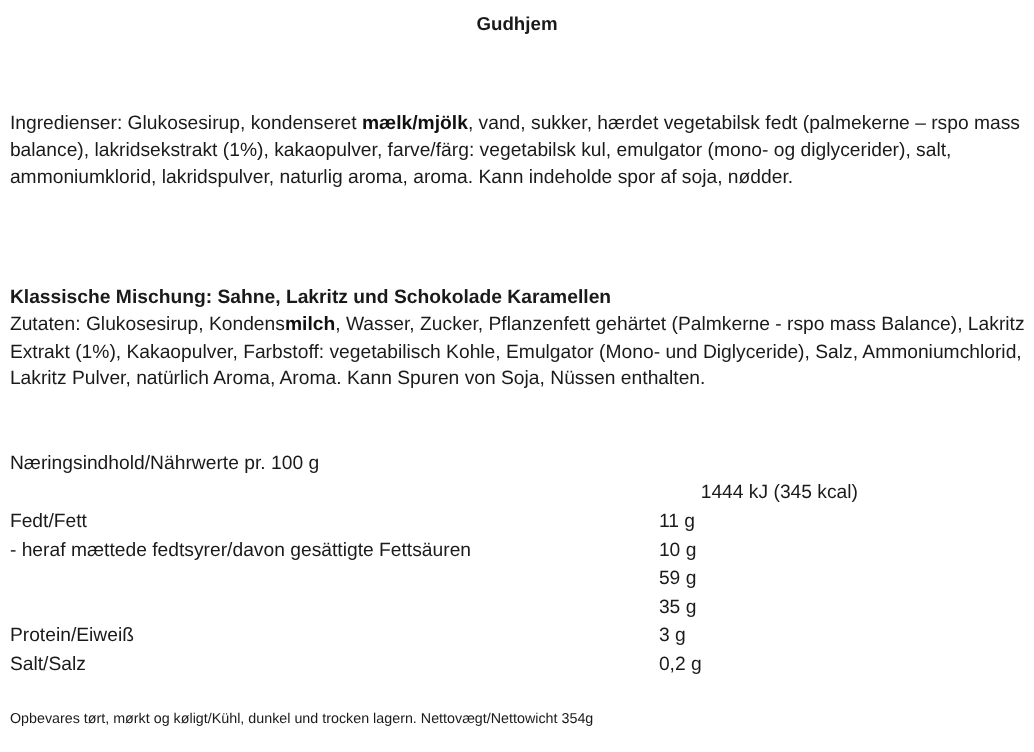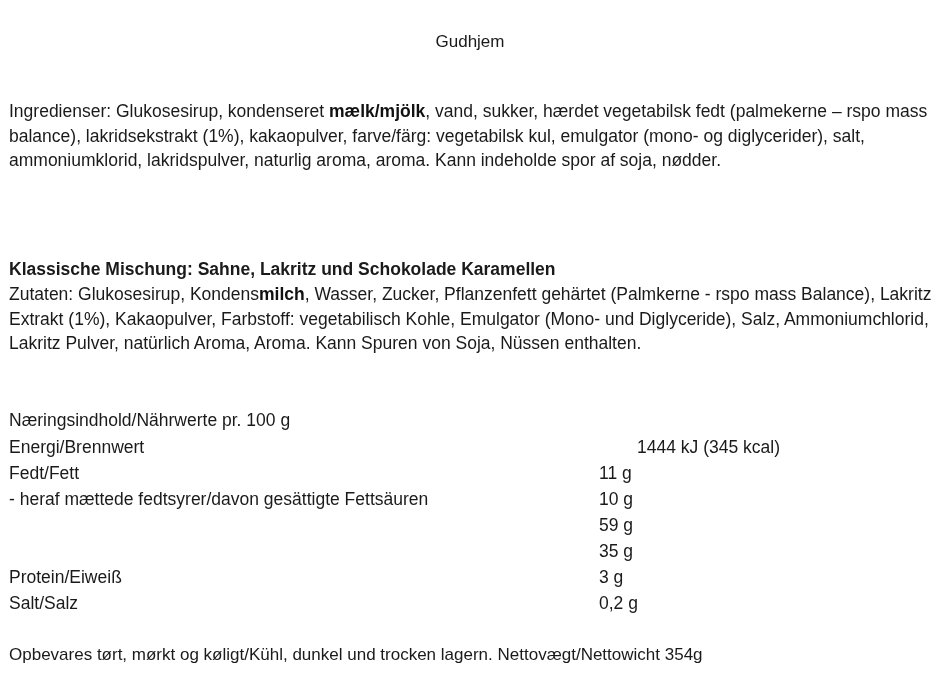--- a/index.html
+++ b/index.html
@@ -3,52 +3,51 @@
   <meta charset="utf-8">
   <style>
     html, body { margin: 0; padding: 0; background: #ffffff; }
     body {
       width: 940px; height: 684px; position: relative; overflow: hidden;
       font-family: "Liberation Sans", "DejaVu Sans", sans-serif;
       color: #1a1a1a;
     }
     .title {
       position: absolute; top: 12px; left: 0; width: 940px;
-      text-align: center; font-weight: normal; font-size: 17px; margin-top: 20px;
+      text-align: center; font-weight: bold; font-size: 17px;
     }
     .para {
       position: absolute; left: 9px; width: 930px;
       font-size: 17.5px; line-height: 24.5px;
     }
     .para b { font-weight: bold; color: #111; }
     #ing-da { top: 99px; }
     #ing-de-head { top: 257px; font-weight: bold; }
     #ing-de { top: 282px; }
     .nutr-head { position: absolute; left: 9px; top: 410px; font-size: 17.5px; }
     .nutr-row { position: absolute; left: 9px; width: 900px; height: 26px; font-size: 17.5px; }
     .nutr-label { position: absolute; left: 0; }
     .nutr-value { position: absolute; left: 590px; width: 83px; text-align: left; white-space: nowrap; }
     .nutr-value.energy { width: auto; text-align: center; left: 628px; }
-    .footer { position: absolute; left: 9px; top: 645px; font-size: 17px; }
+    .footer { position: absolute; left: 9px; top: 645px; font-size: 13px; }
   </style>
 </head>
 <body>
 
 <div class="title">Gudhjem</div>
 
 <div class="para" id="ing-da"><span>Ingredienser: Glukosesirup, kondenseret </span><b>mælk/mjölk</b><span>, vand, sukker, hærdet vegetabilsk fedt (palmekerne – rspo mass balance), lakridsekstrakt (1%), kakaopulver, farve/färg: vegetabilsk kul, emulgator (mono- og diglycerider), salt, ammoniumklorid, lakridspulver, naturlig aroma, aroma. Kann indeholde spor af soja, nødder.</span></div>
 
 <div class="para" id="ing-de-head">Klassische Mischung: Sahne, Lakritz und Schokolade Karamellen</div>
 
 <div class="para" id="ing-de"><span>Zutaten: Glukosesirup, Kondens</span><b>milch</b><span>, Wasser, Zucker, Pflanzenfett gehärtet (Palmkerne - rspo mass Balance), Lakritz Extrakt (1%), Kakaopulver, Farbstoff: vegetabilisch Kohle, Emulgator (Mono- und Diglyceride), Salz, Ammoniumchlorid, Lakritz Pulver, natürlich Aroma, Aroma. Kann Spuren von Soja, Nüssen enthalten.</span></div>
 
 <div class="nutr-head">Næringsindhold/Nährwerte pr. 100 g</div>
 
 <div class="nutr-row" style="top:437px">
-  <span class="nutr-label">Energi/Brennwert</span>
   <span class="nutr-value energy">1444 kJ (345 kcal)</span>
 </div>
 <div class="nutr-row" style="top:463px">
   <span class="nutr-label">Fedt/Fett</span>
   <span class="nutr-value">11 g</span>
 </div>
 <div class="nutr-row" style="top:489px">
   <span class="nutr-label">- heraf mættede fedtsyrer/davon gesättigte Fettsäuren</span>
   <span class="nutr-value">10 g</span>
 </div>

